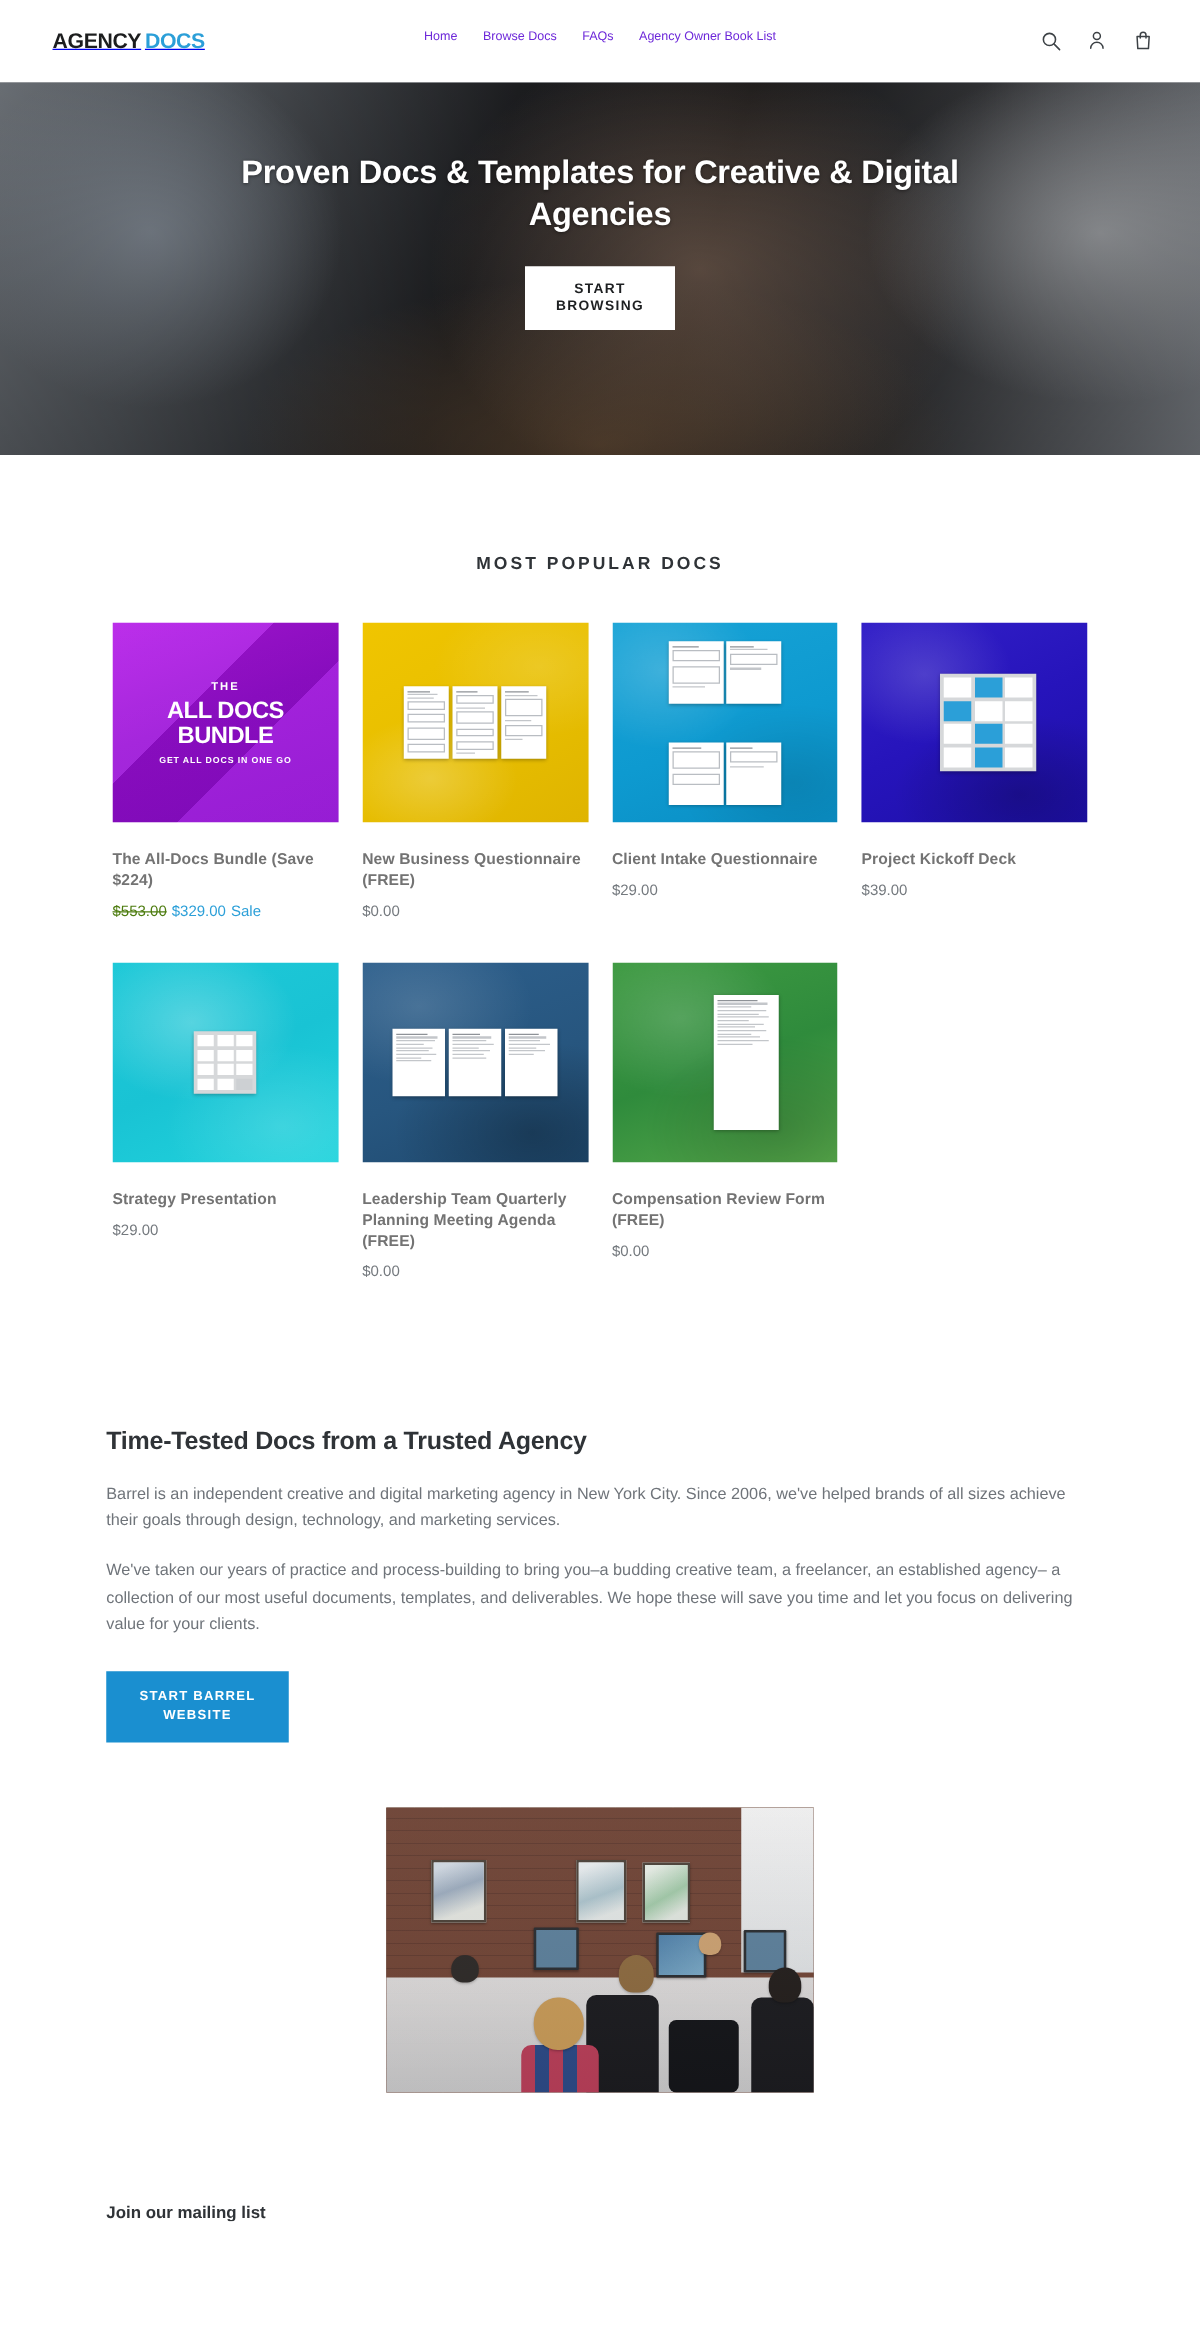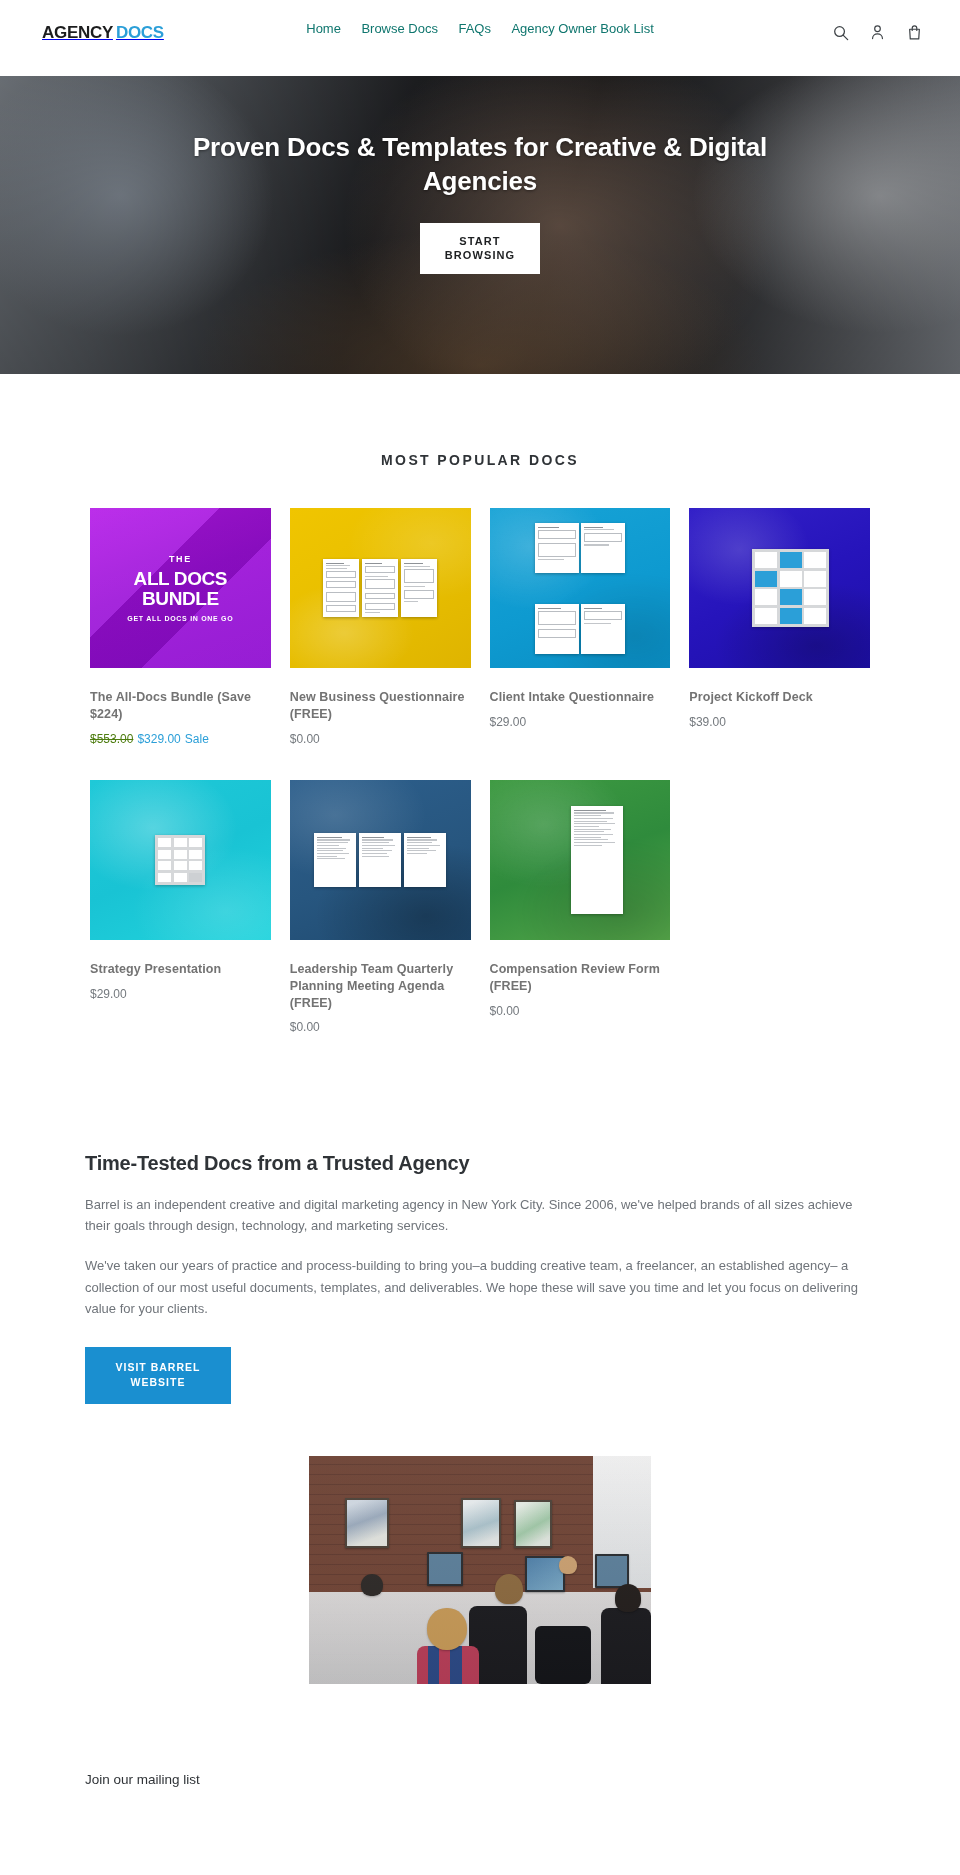--- a/index.html
+++ b/index.html
@@ -7,21 +7,21 @@
   body {
     font-family: "Liberation Sans", sans-serif;
     background: #ffffff;
     color: #3d4246;
     -webkit-font-smoothing: antialiased;
   }
 
   
   .site-header {
     position: relative;
-    height: 76px;
+    height: 66px;
     background: #fff;
     padding: 0 40px;
   }
   .logo {
     position: absolute;
     left: 42px;
     top: 24px;
     font-size: 17px;
     font-weight: 700;
     letter-spacing: -0.3px;
@@ -31,22 +31,22 @@
   .logo .d { color: #2b9fd8; margin-left: 3px; }
 
   .main-nav {
     position: absolute;
     left: 0; right: 0; top: 14px;
     text-align: center;
     line-height: 1.7;
   }
   .main-nav a {
     display: inline-block;
-    color: #0f766e;
-    font-size: 13px;
+    color: #6d28d9;
+    font-size: 10px;
     text-decoration: none;
     margin: 0 8px;
     white-space: nowrap;
   }
   .nav-row2 { margin-top: 0px; }
 
   .header-icons {
     position: absolute;
     right: 36px;
     top: 24px;
@@ -351,21 +351,21 @@
   .b2 { left: 292px; top: 152px; width: 50px; height: 76px; }
   .b3 { left: 108px; top: 190px; width: 62px; height: 38px;
         background: linear-gradient(90deg,#b83f59 0 18%, #2d4a86 18% 36%, #b83f59 36% 54%, #2d4a86 54% 72%, #b83f59 72% 100%); }
   .chair { position: absolute; left: 226px; top: 170px; width: 56px; height: 58px; background: #15161a; border-radius: 6px; }
   .office-veil { position: absolute; inset: 0; background: linear-gradient(180deg, rgba(255,255,255,.04), rgba(0,0,0,.06)); }
 
   
   .mailing { width: 790px; margin: 0 auto; padding: 88px 0 0; }
   .mailing-title {
     font-size: 13.5px;
-    font-weight: 400;
+    font-weight: 700;
     color: #2f3337;
   }
 </style>
 </head>
 <body>
 
 <header class="site-header">
   <a class="logo" href="#">
     <span class="b">AGENCY</span><span class="d">DOCS</span>
   </a>
@@ -614,21 +614,21 @@
       <div class="card-price">$0.00</div>
     </a>
 
   </div>
 </section>
 
 <section class="section-about">
   <h2 class="about-title">Time-Tested Docs from a Trusted Agency</h2>
   <p class="about-p">Barrel is an independent creative and digital marketing agency in New York City. Since 2006, we've helped brands of all sizes achieve their goals through design, technology, and marketing services.</p>
   <p class="about-p">We've taken our years of practice and process-building to bring you–a budding creative team, a freelancer, an established agency– a collection of our most useful documents, templates, and deliverables. We hope these will save you time and let you focus on delivering value for your clients.</p>
-  <a class="about-btn" href="#">VISIT BARREL WEBSITE</a>
+  <a class="about-btn" href="#">START BARREL WEBSITE</a>
 </section>
 
 <div class="office-wrap">
   <div class="office">
     <div class="brick"></div>
     <div class="window-l"></div>
     <div class="frame f1">
         <i></i>
       </div>
     <div class="frame f2">

